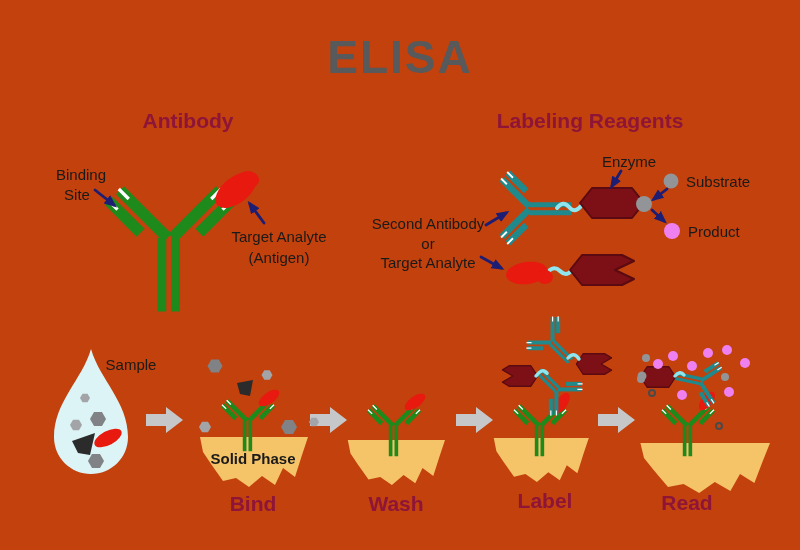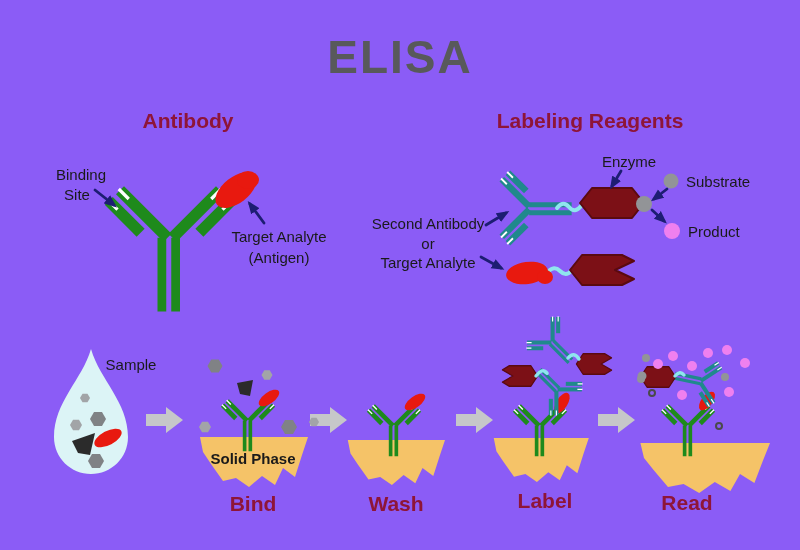--- a/index.html
+++ b/index.html
@@ -1,16 +1,16 @@
 <!DOCTYPE html>
 <html><head>
 <meta charset="utf-8">
 <style>
   html,body { margin:0; padding:0; background:#fff; }
-  .canvas { width:800px; height:550px; position:relative; background:#8b5cf6; overflow:hidden; }
+  .canvas { width:800px; height:550px; position:relative; background:#c2410c; overflow:hidden; }
   svg { display:block; }
   text { font-family:"Liberation Sans", sans-serif; }
   .t-title { font-size:46px; font-weight:bold; letter-spacing:2px; }
   .t-head  { font-size:21px; font-weight:bold; }
   .t-lbl   { font-size:15px; }
   .t-sp    { font-size:15px; font-weight:bold; }
   .t-step  { font-size:21px; font-weight:bold; }
 </style>
 </head>
 <body>

